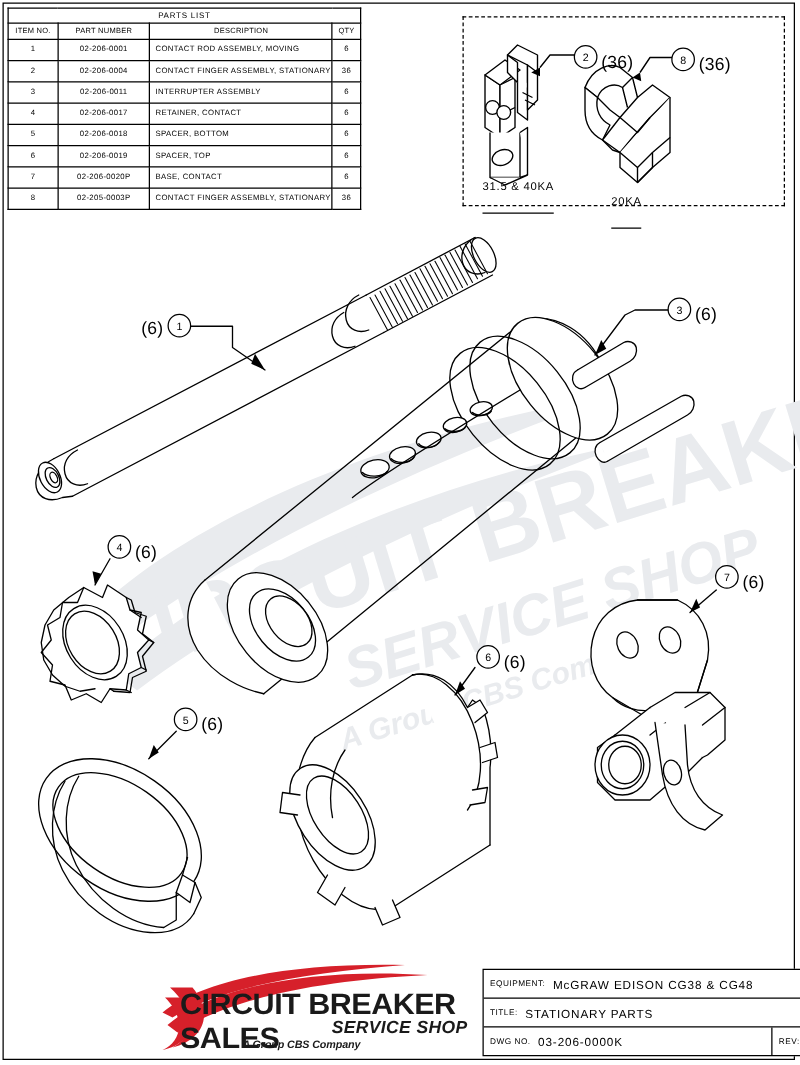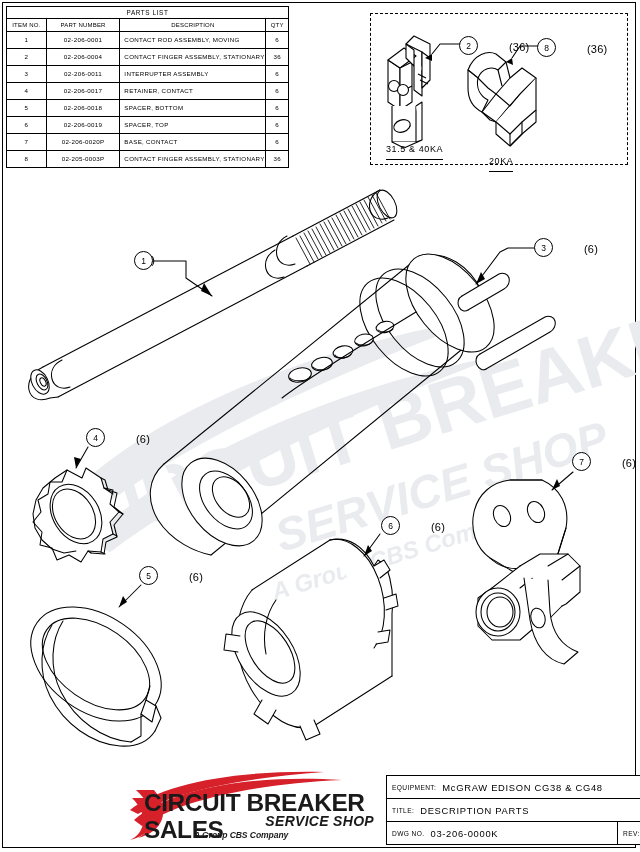--- a/index.html
+++ b/index.html
@@ -19,27 +19,27 @@
   #parts-list .hdr td{text-align:center;font-size:6px;letter-spacing:.2px;height:12px;line-height:12px;}
   #parts-list .c-item{width:40px;text-align:center;}
   #parts-list .c-pn{width:75px;text-align:center;}
   #parts-list .c-desc{width:146px;text-align:left;padding-left:4px;}
   #parts-list .c-qty{width:22px;text-align:center;}
 
   
   #detail-box{position:absolute;left:370px;top:13px;width:258px;height:152px;
       border:1.3px dashed #000;box-sizing:border-box;}
   .dt-label{position:absolute;font-size:9px;letter-spacing:.6px;
-      border-bottom:1.1px solid #000;padding-bottom:5px;color:#000;}
+      border-bottom:1.1px solid #000;padding-bottom:16px;color:#000;}
 
   
   .balloon{position:absolute;width:19px;height:19px;border:1.2px solid #000;
      border-radius:50%;background:#fff;font-size:8.5px;line-height:19px;
      text-align:center;color:#000;box-sizing:border-box;}
-  .qtytag{position:absolute;font-size:11px;color:#000;letter-spacing:.2px;margin-left:28px;}
+  .qtytag{position:absolute;font-size:14px;color:#000;letter-spacing:.2px;}
 
   
   #title-block{position:absolute;left:386px;top:775px;width:290px;height:70px;
       border:1.4px solid #000;box-sizing:border-box;background:#fff;}
   .tb-row{position:relative;border-bottom:1.4px solid #000;box-sizing:border-box;
       height:23px;display:flex;align-items:center;}
   .tb-row:last-child{border-bottom:none;height:22px;}
   .tb-key{font-size:6.6px;letter-spacing:.4px;padding-left:5px;color:#000;}
   .tb-val{font-size:9.4px;letter-spacing:.7px;padding-left:6px;color:#000;}
   .tb-rev{position:absolute;right:0;top:0;bottom:0;width:58px;
@@ -408,21 +408,21 @@
     <div class="logo-tag">A Group CBS Company</div>
   </div>
 
   <div id="title-block">
     <div class="tb-row">
       <span class="tb-key">EQUIPMENT:</span>
       <span class="tb-val">McGRAW  EDISON  CG38  &amp;  CG48</span>
     </div>
     <div class="tb-row">
       <span class="tb-key">TITLE:</span>
-      <span class="tb-val">DESCRIPTION  PARTS</span>
+      <span class="tb-val">STATIONARY  PARTS</span>
     </div>
     <div class="tb-row">
       <span class="tb-key">DWG  NO.</span>
       <span class="tb-val">03-206-0000K</span>
       <span class="tb-rev">
         <span class="tb-key">REV:</span>
         <span class="tb-val" style="padding-left:4px;">2</span>
       </span>
     </div>
   </div>

